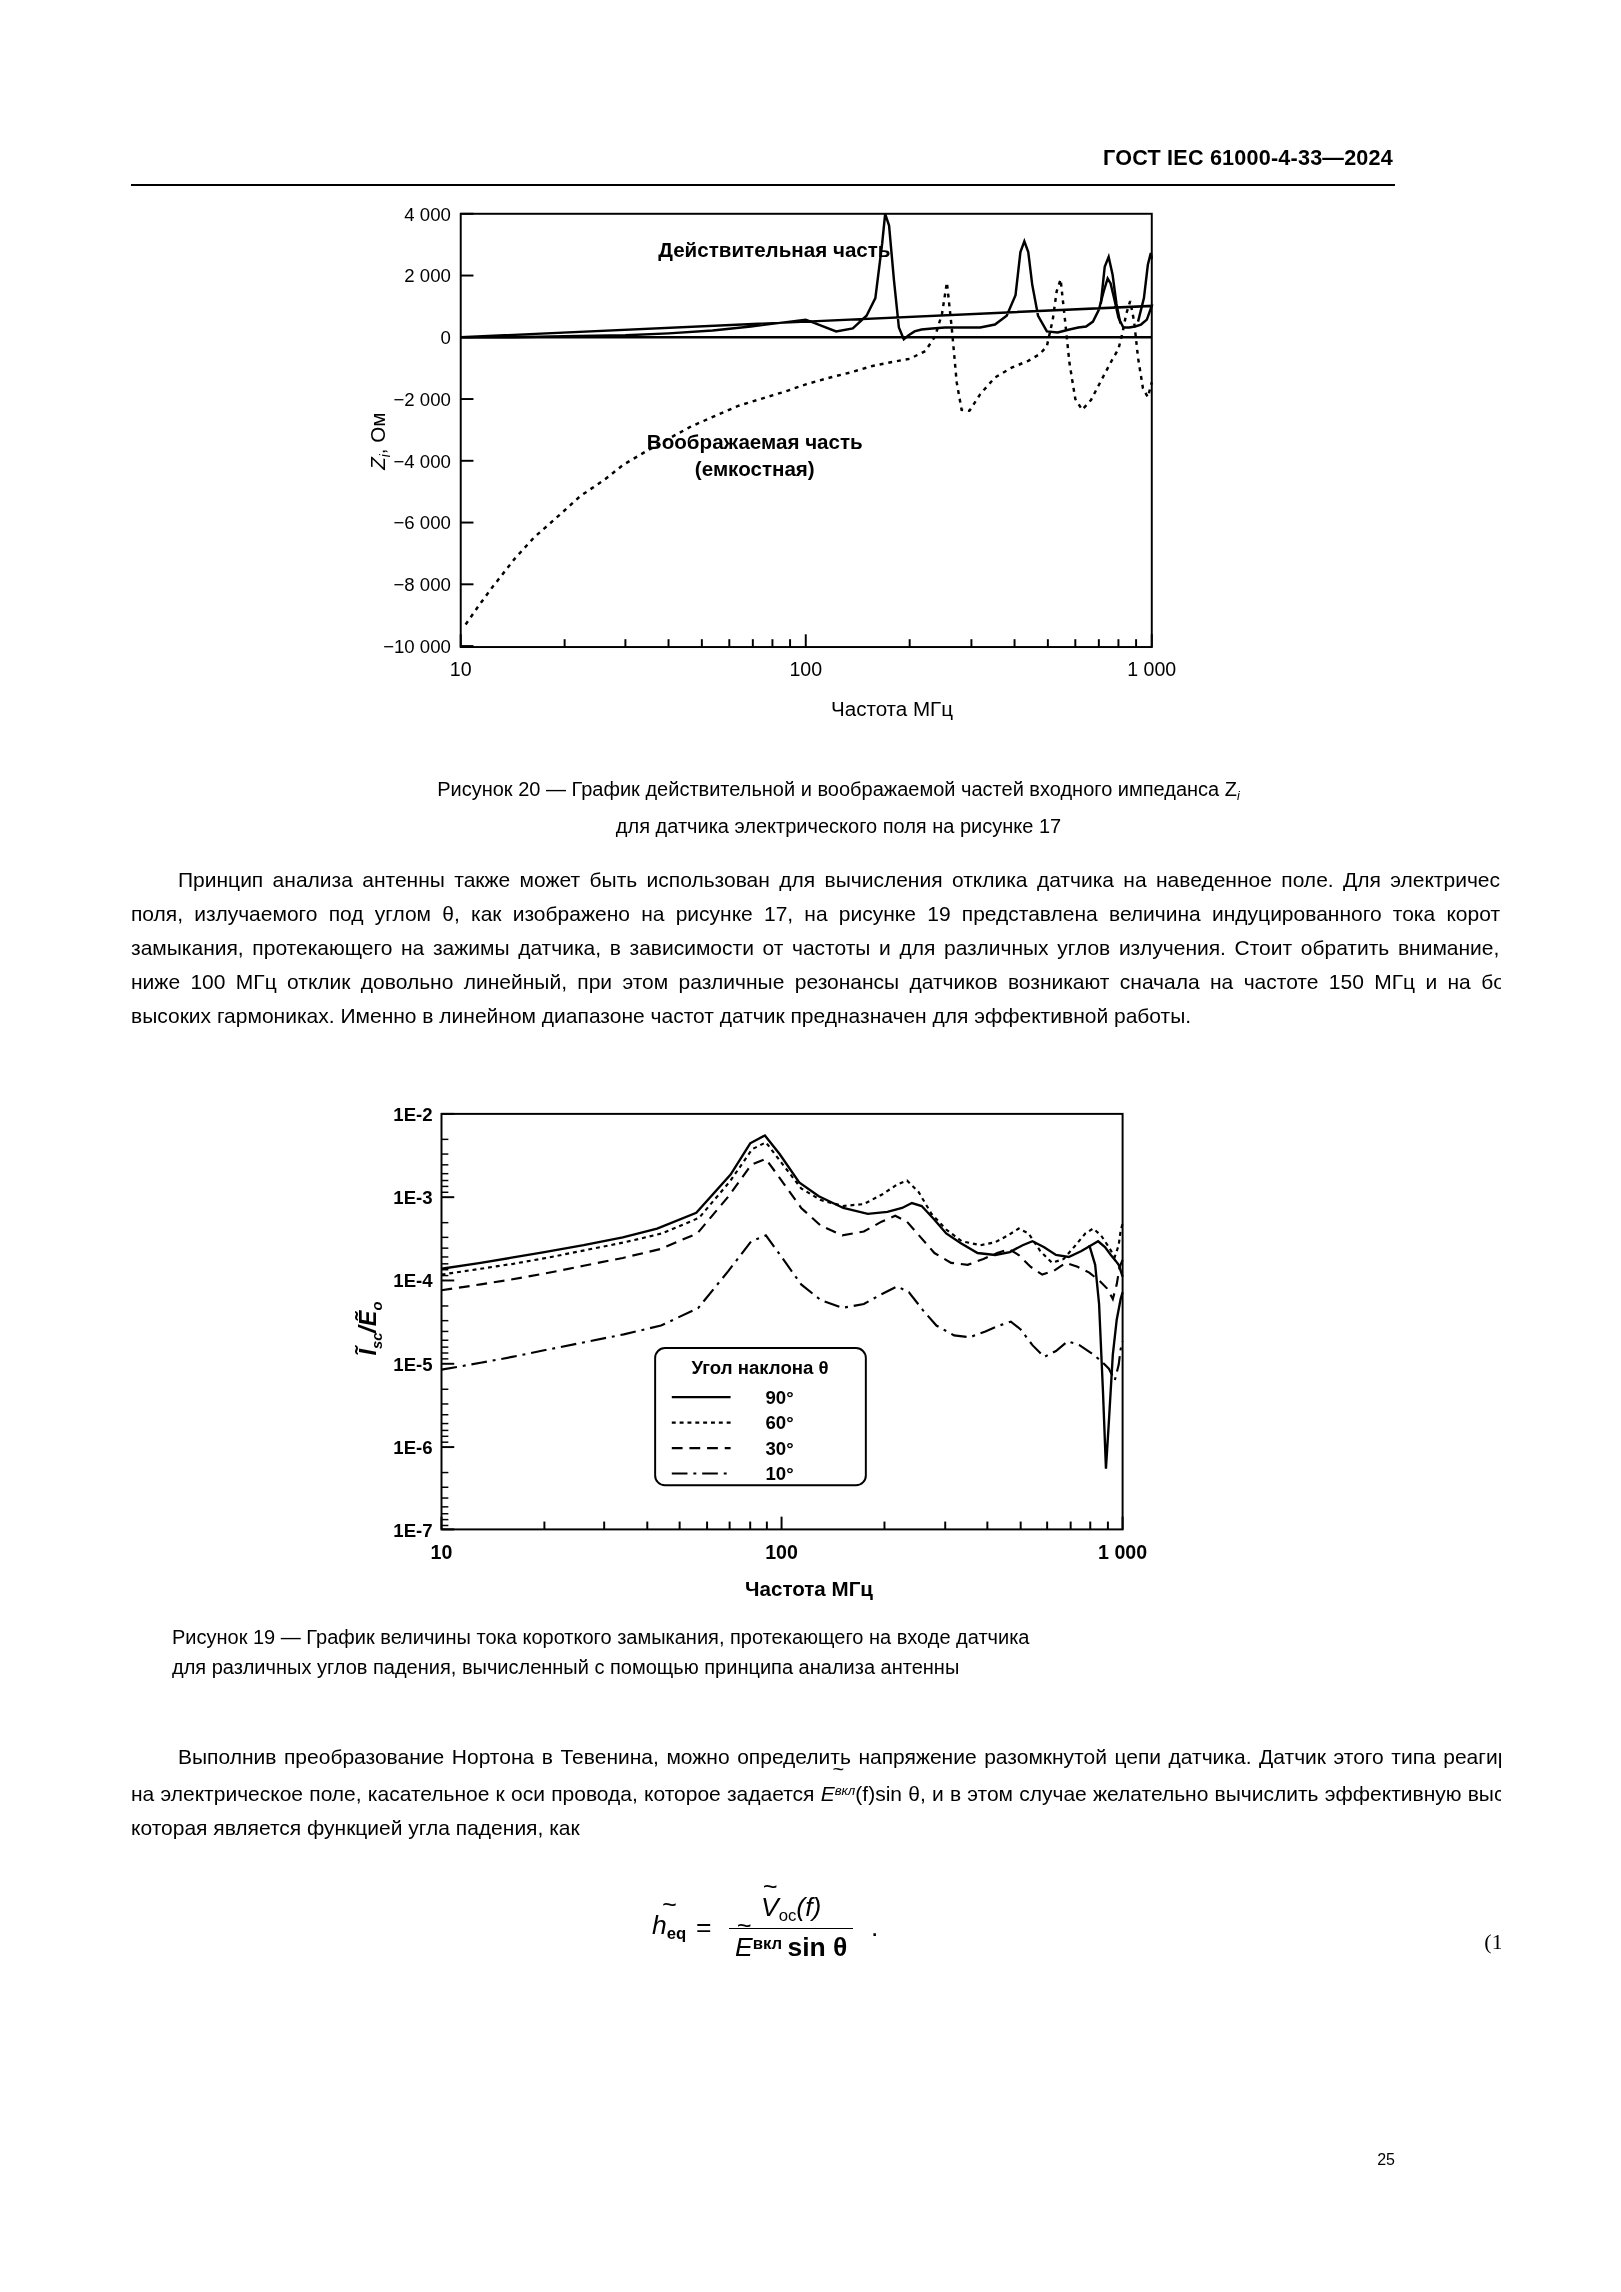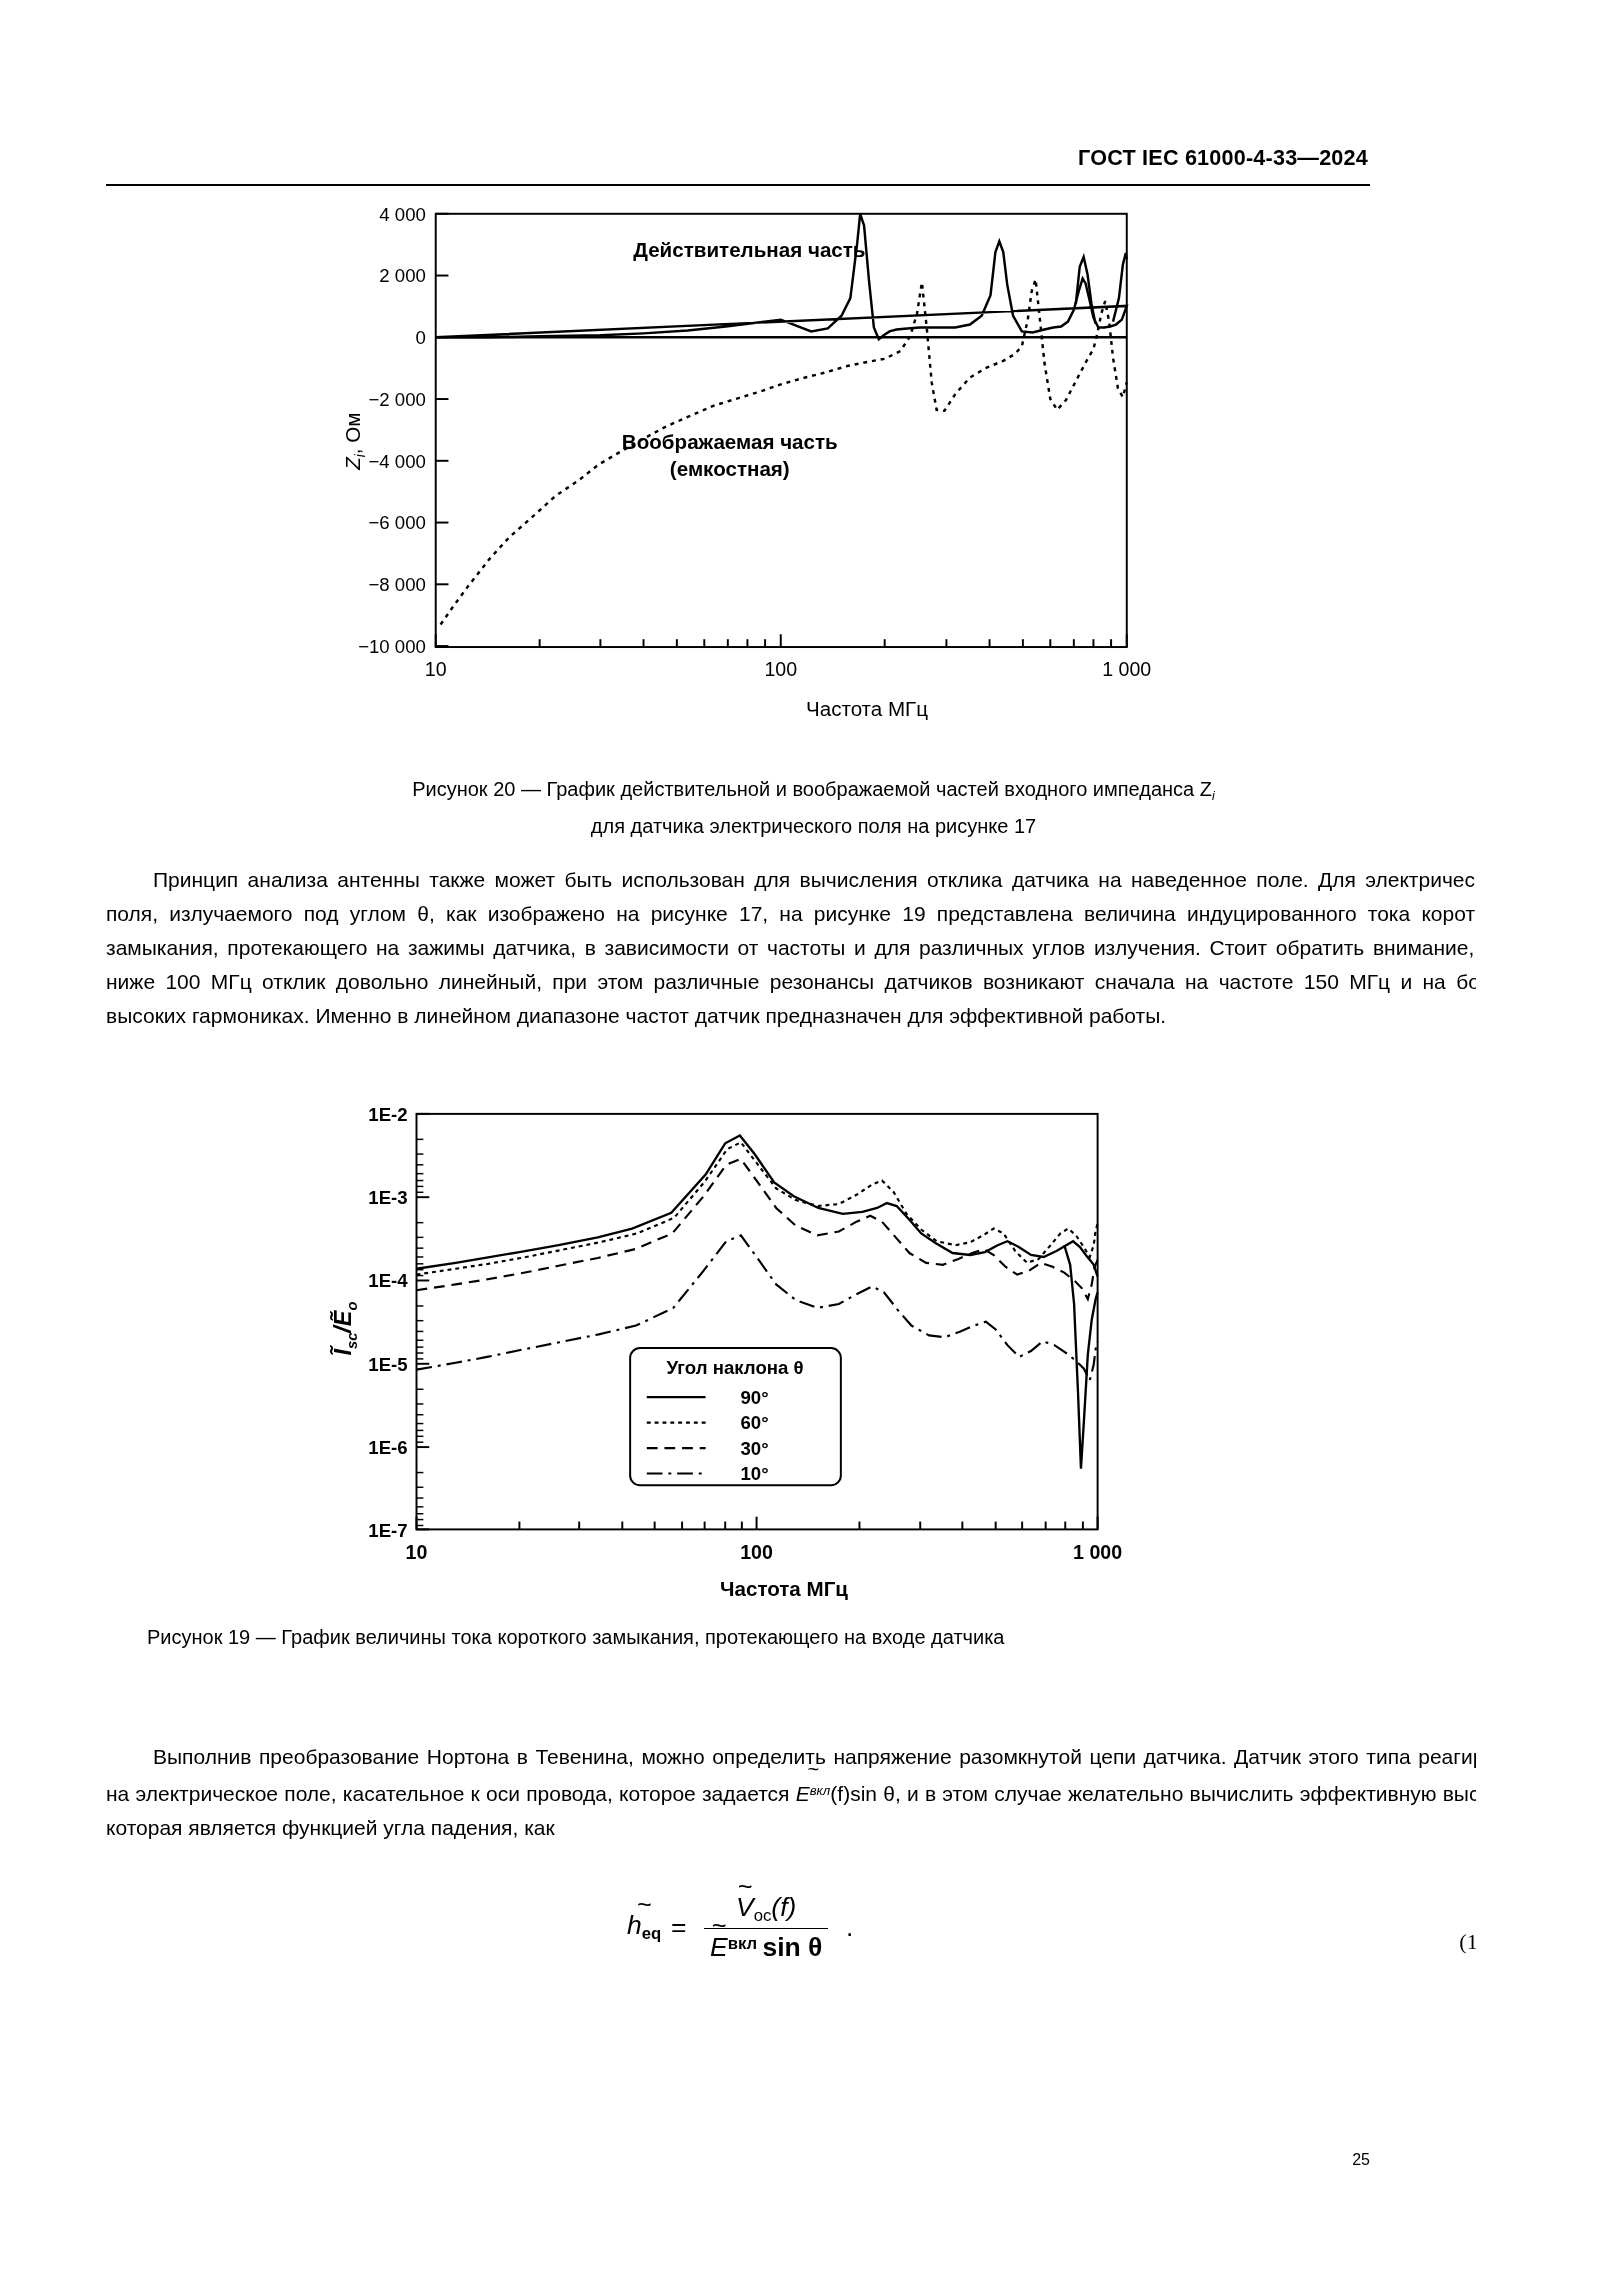--- a/index.html
+++ b/index.html
@@ -1,21 +1,21 @@
 <!DOCTYPE html>
 <html><head>
 <meta charset="utf-8">
 <style>
   html,body{margin:0;padding:0;}
   body{
     width:1621px;height:2293px;background:#ffffff;
     font-family:"Liberation Sans", sans-serif;
     color:#000;position:relative;
   }
-  .page{position:relative;width:1476px;height:2293px;overflow:hidden;}
+  .page{position:relative;width:1476px;height:2293px;overflow:hidden;margin-left:25px;}
 
   
   .header{
     position:absolute;top:145px;right:108px;
     font-size:21.6px;font-weight:bold;letter-spacing:0.2px;
   }
   .header-rule{
     position:absolute;top:184px;left:106px;right:106px;
     border-top:2px solid #000;
   }
@@ -309,20 +309,21 @@
         <line x1="360" y1="357" x2="420" y2="357" stroke="#000" stroke-width="2.2" stroke-dasharray="11,7"></line>
         <text x="470" y="364" font-size="19" text-anchor="middle" font-weight="bold">30°</text>
         <line x1="360" y1="383" x2="420" y2="383" stroke="#000" stroke-width="2.2" stroke-dasharray="16,6,3,6"></line>
         <text x="470" y="390" font-size="19" text-anchor="middle" font-weight="bold">10°</text>
       </g>
     </svg>
   </div>
 
   <div class="fig19-caption">
     <span>Рисунок 19 — График величины тока короткого замыкания, протекающего на входе датчика</span><br>
+    <span>для различных углов падения, вычисленный с помощью принципа анализа антенны</span>
   </div>
 
   <div class="para2">
     <span class="indent"></span><span>Выполнив преобразование Нортона в Тевенина, можно определить напряжение разомкнутой цепи датчика. Датчик этого типа реагирует на электрическое поле, касательное к оси провода, которое задается </span><span class="tilde-over ital"><span class="tl">~</span>E<span class="sup">вкл</span></span><span>(f)sin θ, и в этом случае желательно вычислить эффективную высоту, которая является функцией угла падения, как</span>
   </div>
 
   <div class="formula">
     <div class="formula-inner">
       <span class="tilde-over ital">
         <span class="tl">~</span><span>h</span><span class="sub" style="font-style:normal;font-weight:bold">eq</span>

